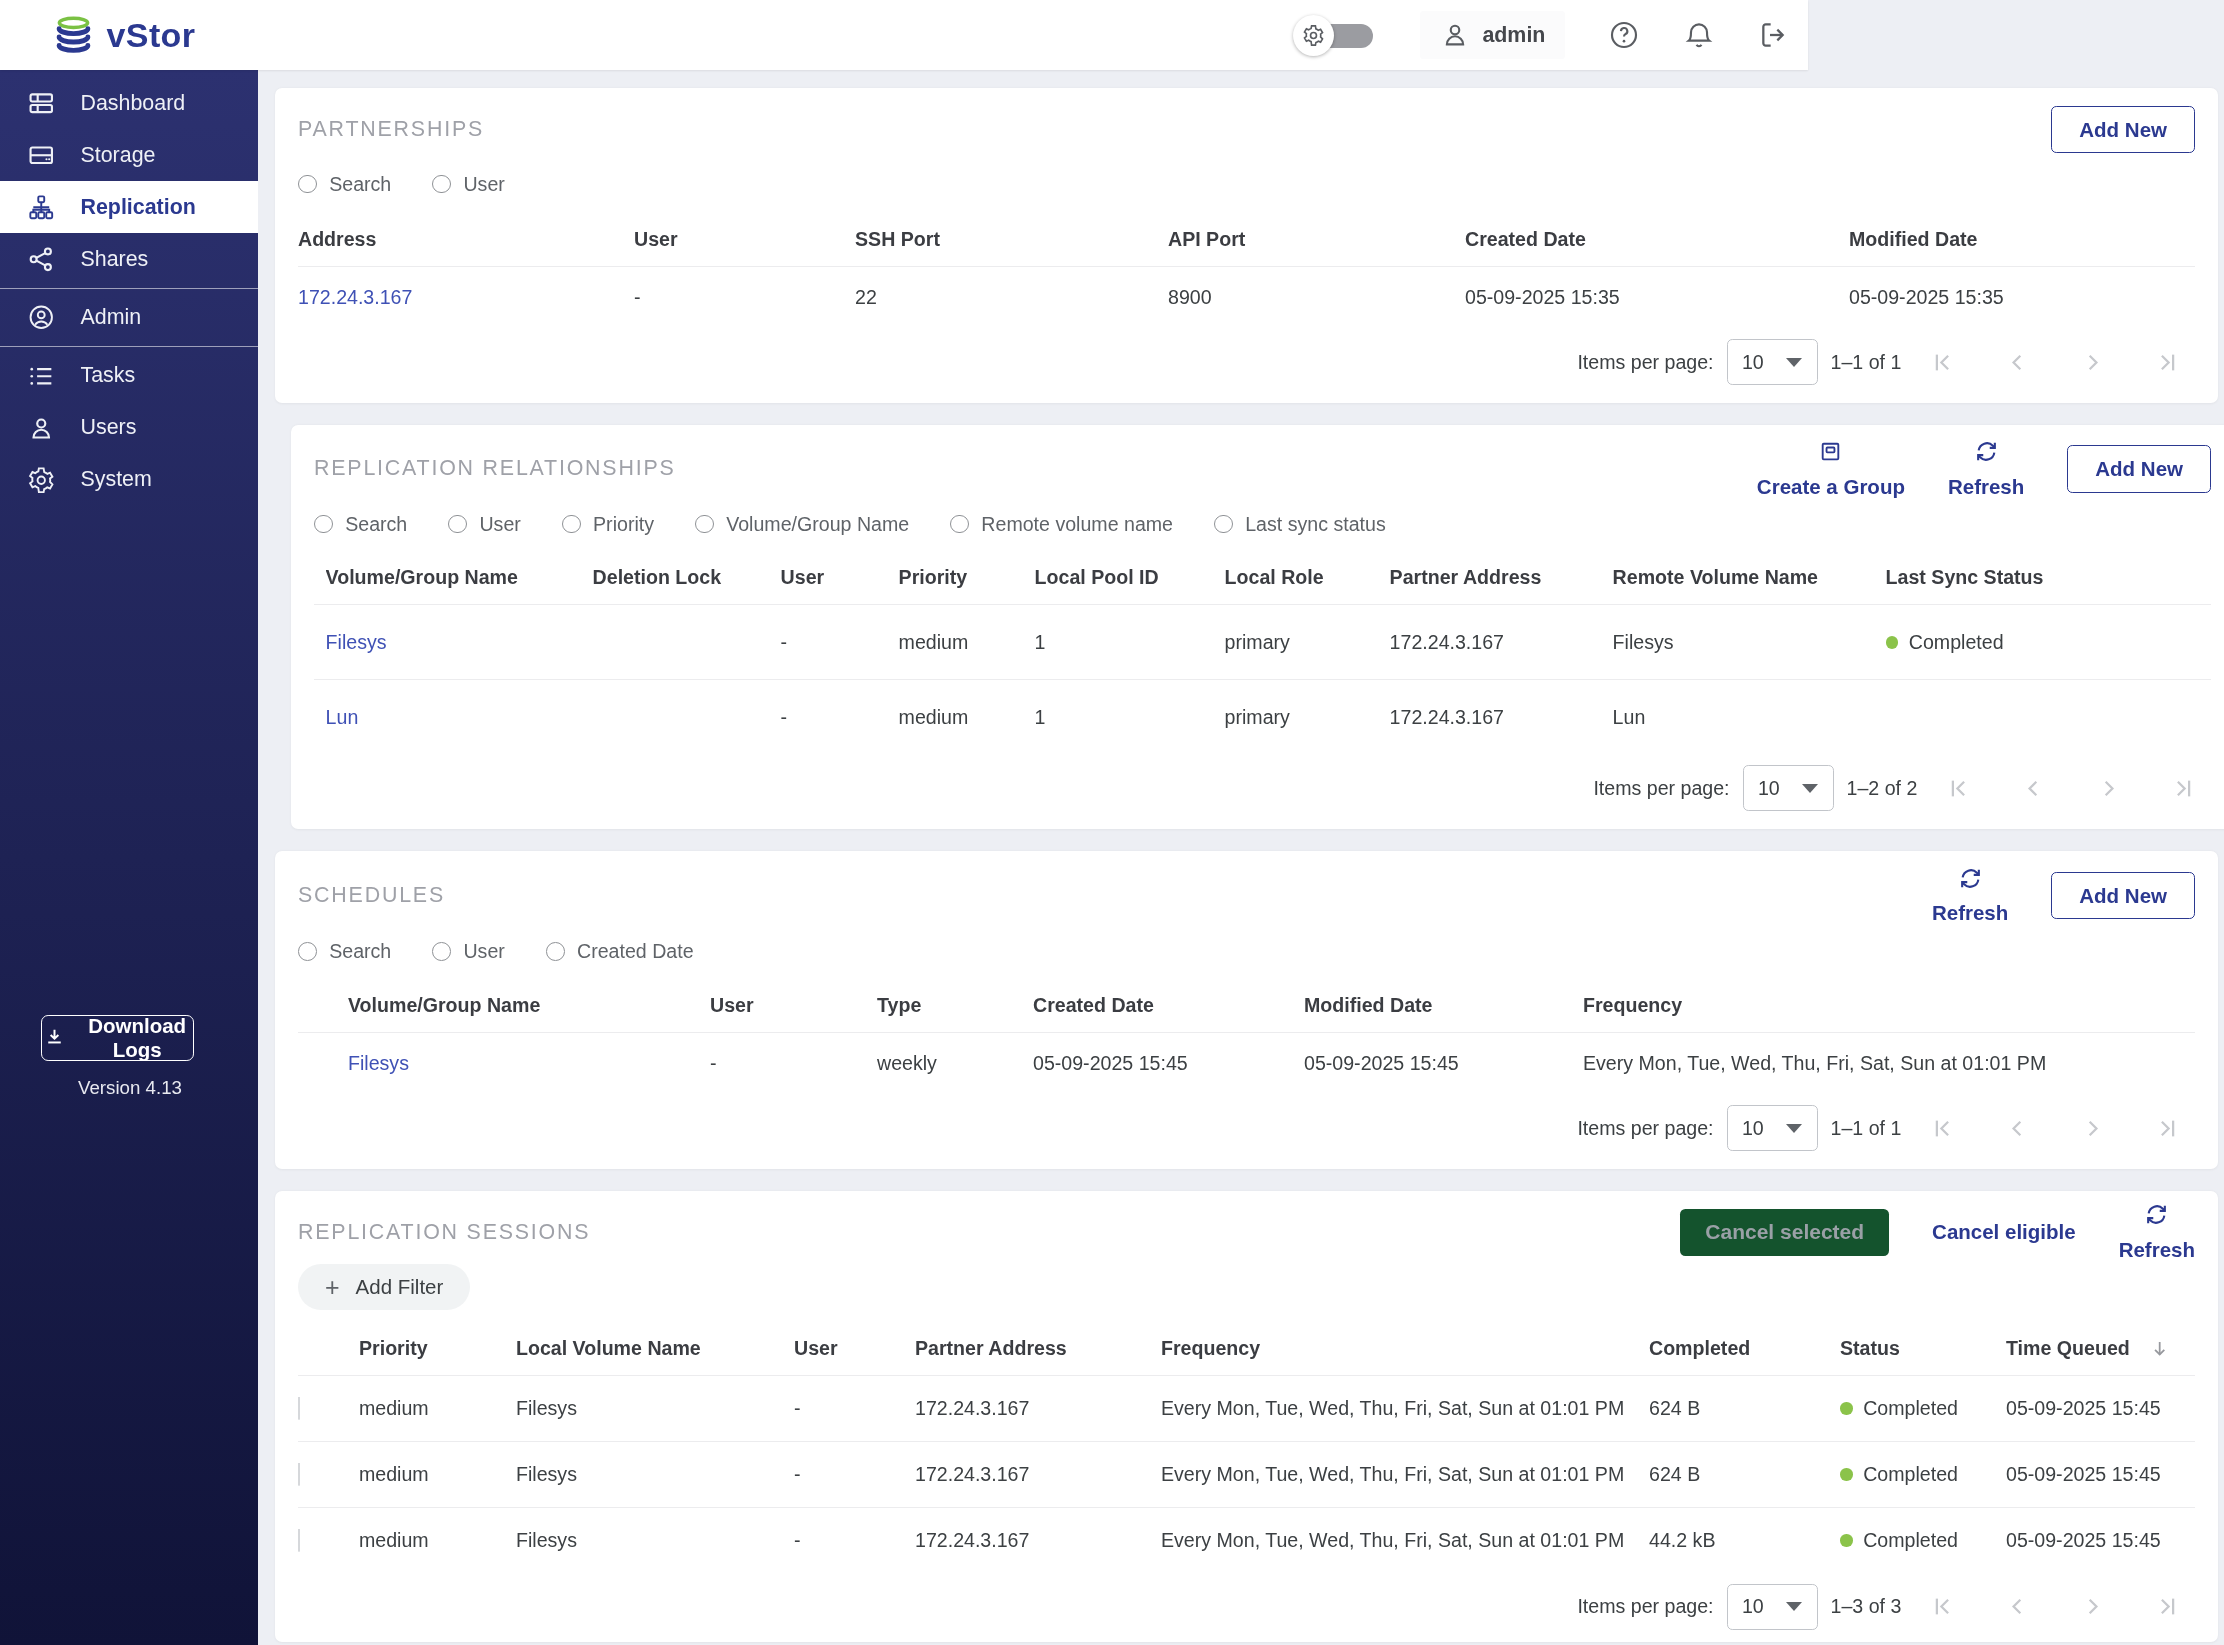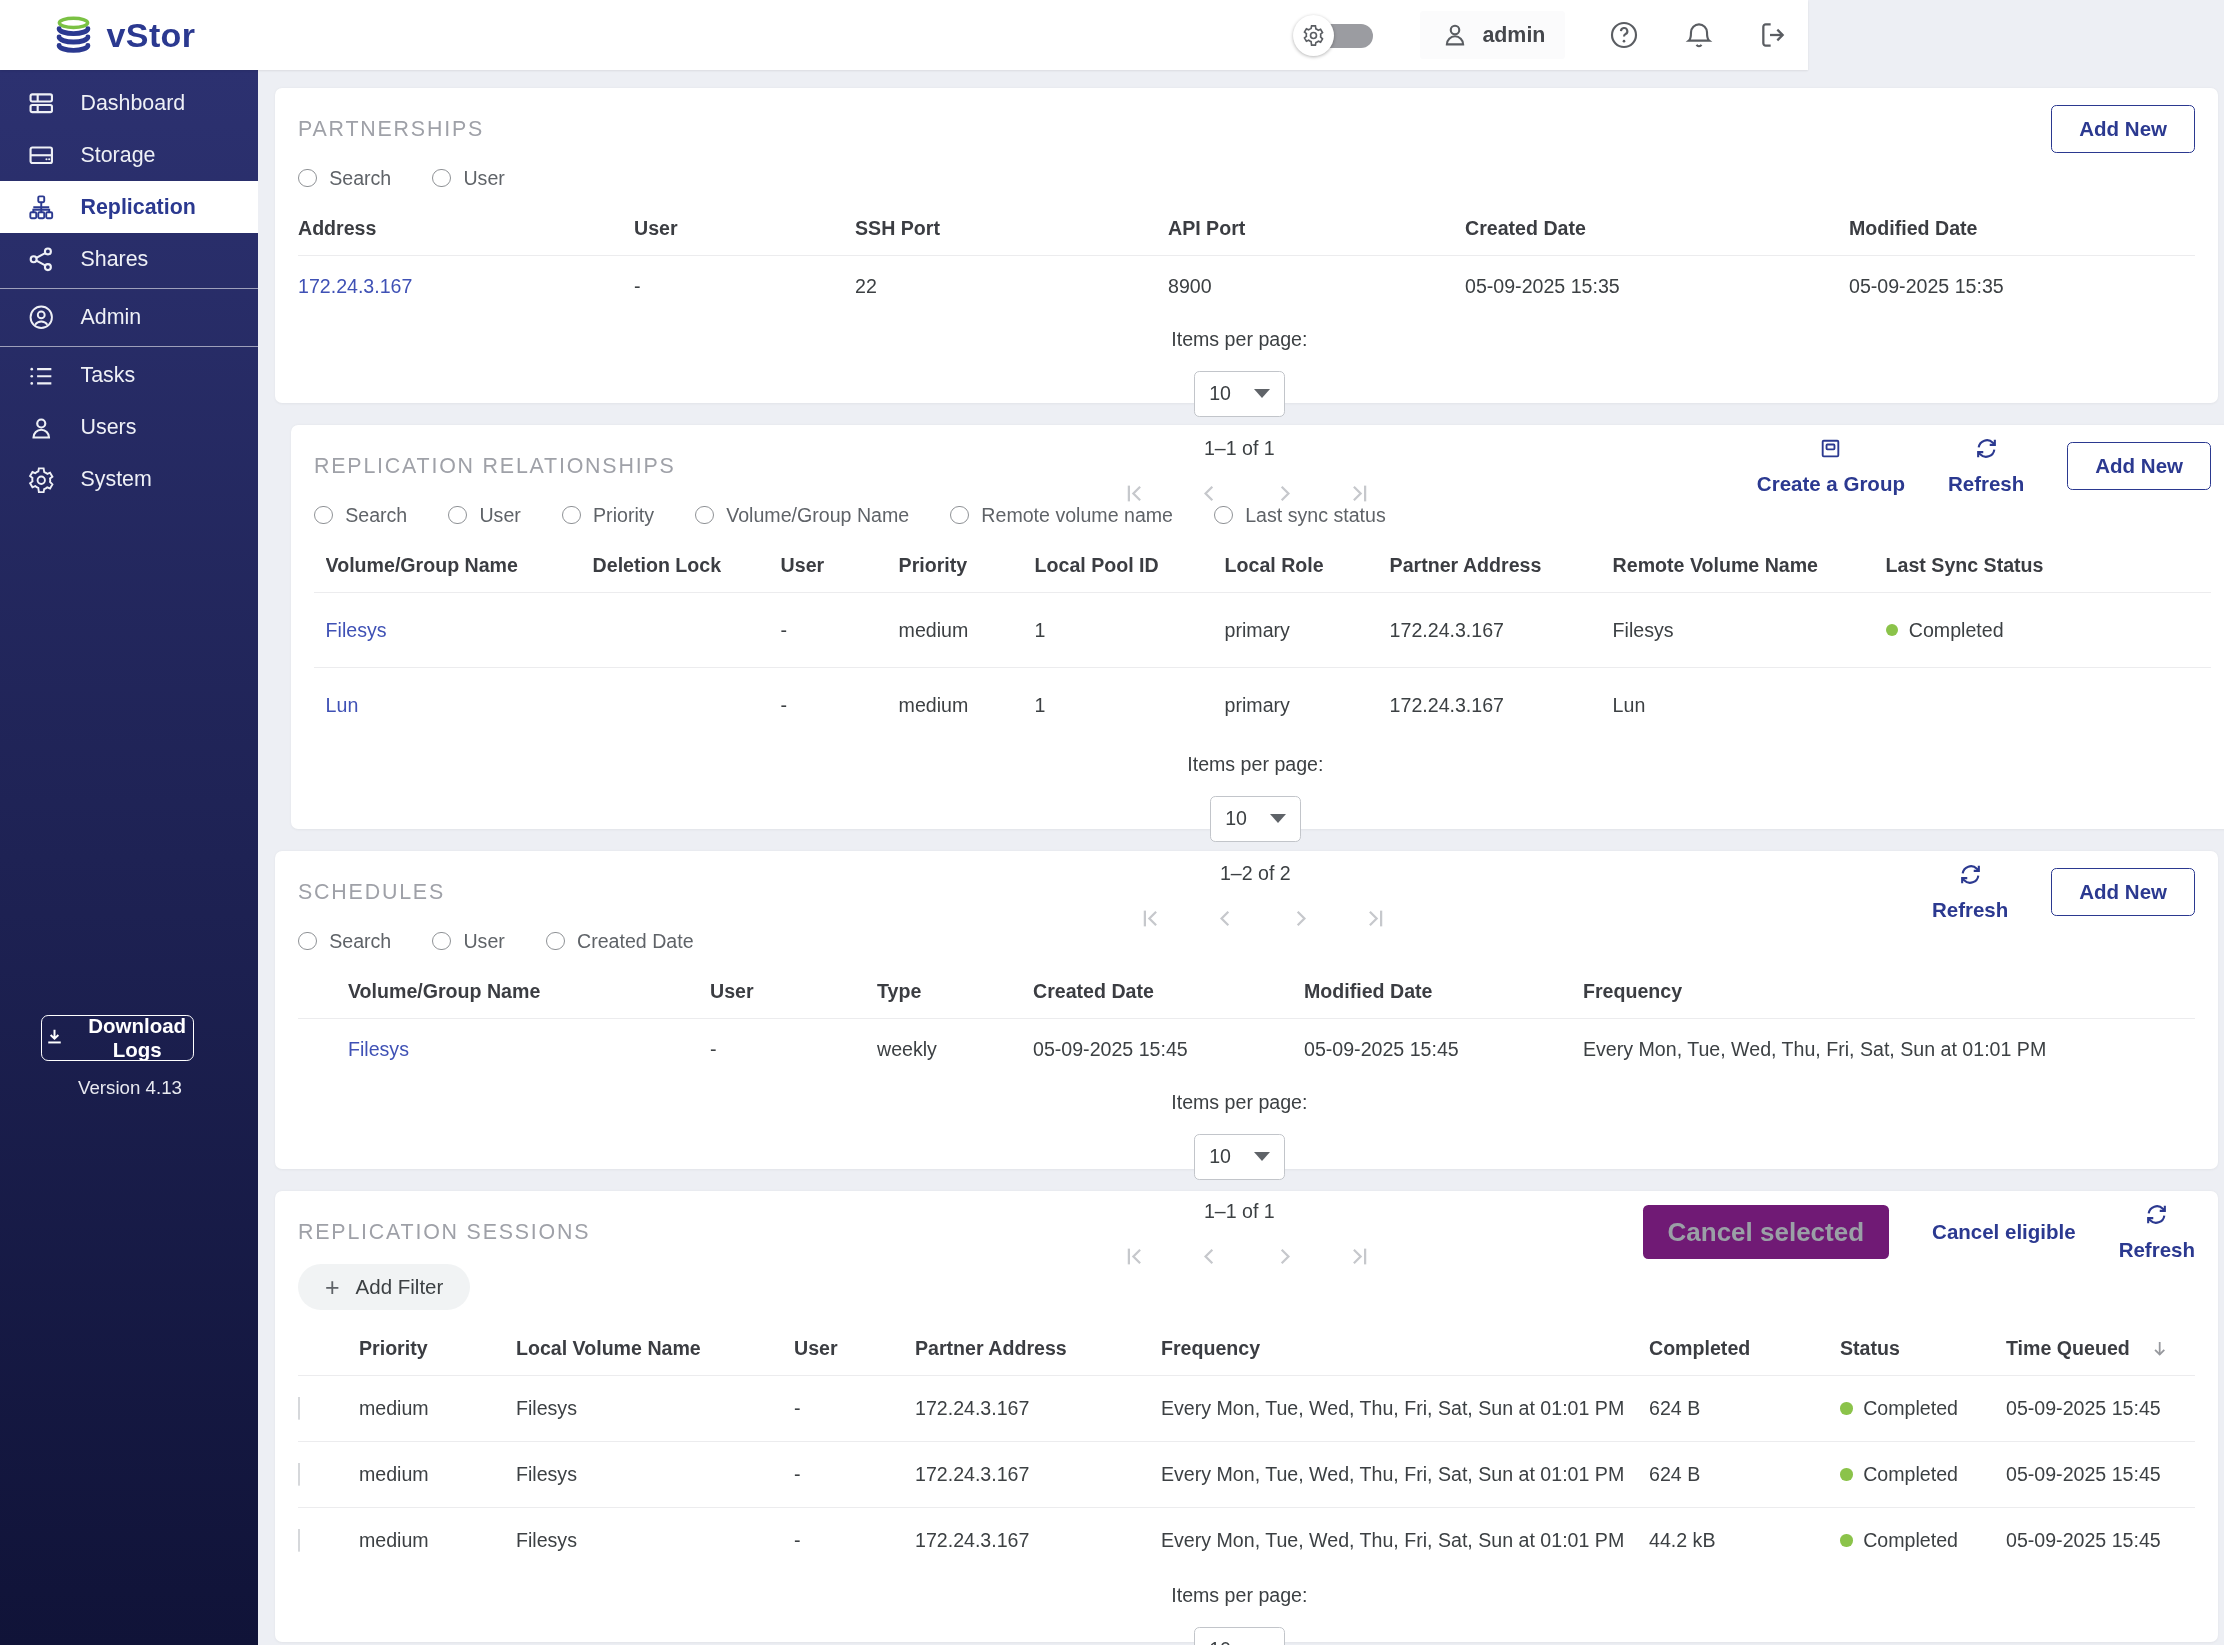--- a/index.html
+++ b/index.html
@@ -51,22 +51,22 @@
   .main { position:absolute; left:258px; top:70px; right:0; bottom:0; padding:18px 6.2px 0 17px; overflow:hidden; }
   .card { background:#fff; border-radius:7.1px; box-shadow:0 0.9px 2.7px rgba(0,0,0,.05);
     width:1943px; padding:19.6px 23px 0 23px; margin-bottom:22px; display:flex; flex-direction:column; }
   .card-head { display:flex; align-items:center; min-height:43px; }
   .section-title { color:#9fa1a8; font-size:21.4px; letter-spacing:1.8px; font-weight:400; }
   .head-actions { margin-left:auto; display:flex; align-items:center; gap:43px; }
   .btn-outline { border:1.8px solid #2b3990; border-radius:5.3px; background:#fff; color:#2b3990;
     font-weight:700; font-size:20.5px; padding:10.7px 27px; cursor:pointer; font-family:inherit; }
   .link-btn { display:flex; align-items:center; gap:10.7px; color:#2b3990; font-weight:700; font-size:20.5px;
     background:none; border:none; cursor:pointer; font-family:inherit;flex-direction:column; }
-  .btn-disabled { background:#701a75; border:none; border-radius:5.3px; color:#9aa0a6; font-weight:700;
-    font-size:26px; padding:11.6px 25px; font-family:inherit; }
+  .btn-disabled { background:#14532d; border:none; border-radius:5.3px; color:#9aa0a6; font-weight:700;
+    font-size:21px; padding:11.6px 25px; font-family:inherit; }
   .filters { display:flex; align-items:center; gap:41px; margin-top:16px; height:36px; }
   .radio-opt { display:flex; align-items:center; gap:12.5px; color:#5f6368; font-size:19.6px; cursor:pointer; }
   .radio-circle { width:18.7px; height:18.7px; border:1.8px solid #8f9296; border-radius:50%; background:#fff; flex:0 0 auto; }
   .chip { display:inline-flex; align-items:center; gap:16px; background:#f1f3f4; border:none; border-radius:890px;
     padding:10.7px 27px; color:#3c4043; font-size:20.5px; margin-top:10.7px; width:fit-content; font-family:inherit; cursor:pointer; }
   .chip .plus { font-size:25px; color:#5f6368; line-height:0; }
 
   .thead,.trow { align-items:center; }
   .thead { display:grid; min-height:53px; font-weight:700; color:#3b3d42; font-size:19.6px; margin-top:12.5px; }
   .trow { display:grid; min-height:62px; border-top:0.9px solid #ececee; font-size:19.6px; color:#3c4043; }
@@ -76,22 +76,22 @@
   .tbl-rel .thead,.tbl-rel .trow { grid-template-columns:267px 188px 118px 136px 190px 165px 223px 273px 1fr; padding-left:11.6px; }
   .tbl-rel .trow { min-height:75px; }
   .tbl-sch .thead,.tbl-sch .trow { grid-template-columns:362px 167px 156px 271px 279px 1fr; padding-left:50px; }
   .tbl-ses .thead,.tbl-ses .trow { grid-template-columns:61px 157px 278px 121px 246px 488px 191px 166px 1fr; }
   .tbl-ses .trow { min-height:66px; }
   .status-cell { display:flex; align-items:center; gap:10.7px; }
   .dot { width:12.5px; height:12.5px; border-radius:50%; background:#8bc34a; flex:0 0 auto; }
   .checkbox { width:27px; height:27px; border:0.9px solid #d6d8db; background:#f4f5f6; border-radius:4.5px; cursor:pointer; }
   .sort-arrow { color:#97999e; margin-left:9px; }
 
-  .pager { display:flex; align-items:center; justify-content:flex-end; gap:20px;
-    margin-top:auto; padding:10.7px 14.3px 18px 0; color:#3c4043; font-size:19.6px;flex-direction:column; }
+  .pager { display:flex; align-items:center; justify-content:flex-end; gap:13px;
+    margin-top:auto; padding:10.7px 14.3px 18px 0; color:#3c4043; font-size:19.6px; }
   .pagesize { display:flex; align-items:center; justify-content:space-between; width:91px; height:46px;
     border:0.9px solid #c2c5ca; border-radius:5.3px; padding:0 14.3px; cursor:pointer; background:#fff; }
   .caret-down { width:0; height:0; border-left:8px solid transparent; border-right:8px solid transparent; border-top:9.8px solid #5f6368; }
   .pgnav { display:flex; align-items:center; gap:48px; margin-left:14.3px; color:#c6c8cc; }
   .pgnav .pg-btn { color:#c6c8cc; cursor:default; }
 </style>
 </head>
 <body>
 
 <header class="topbar">

